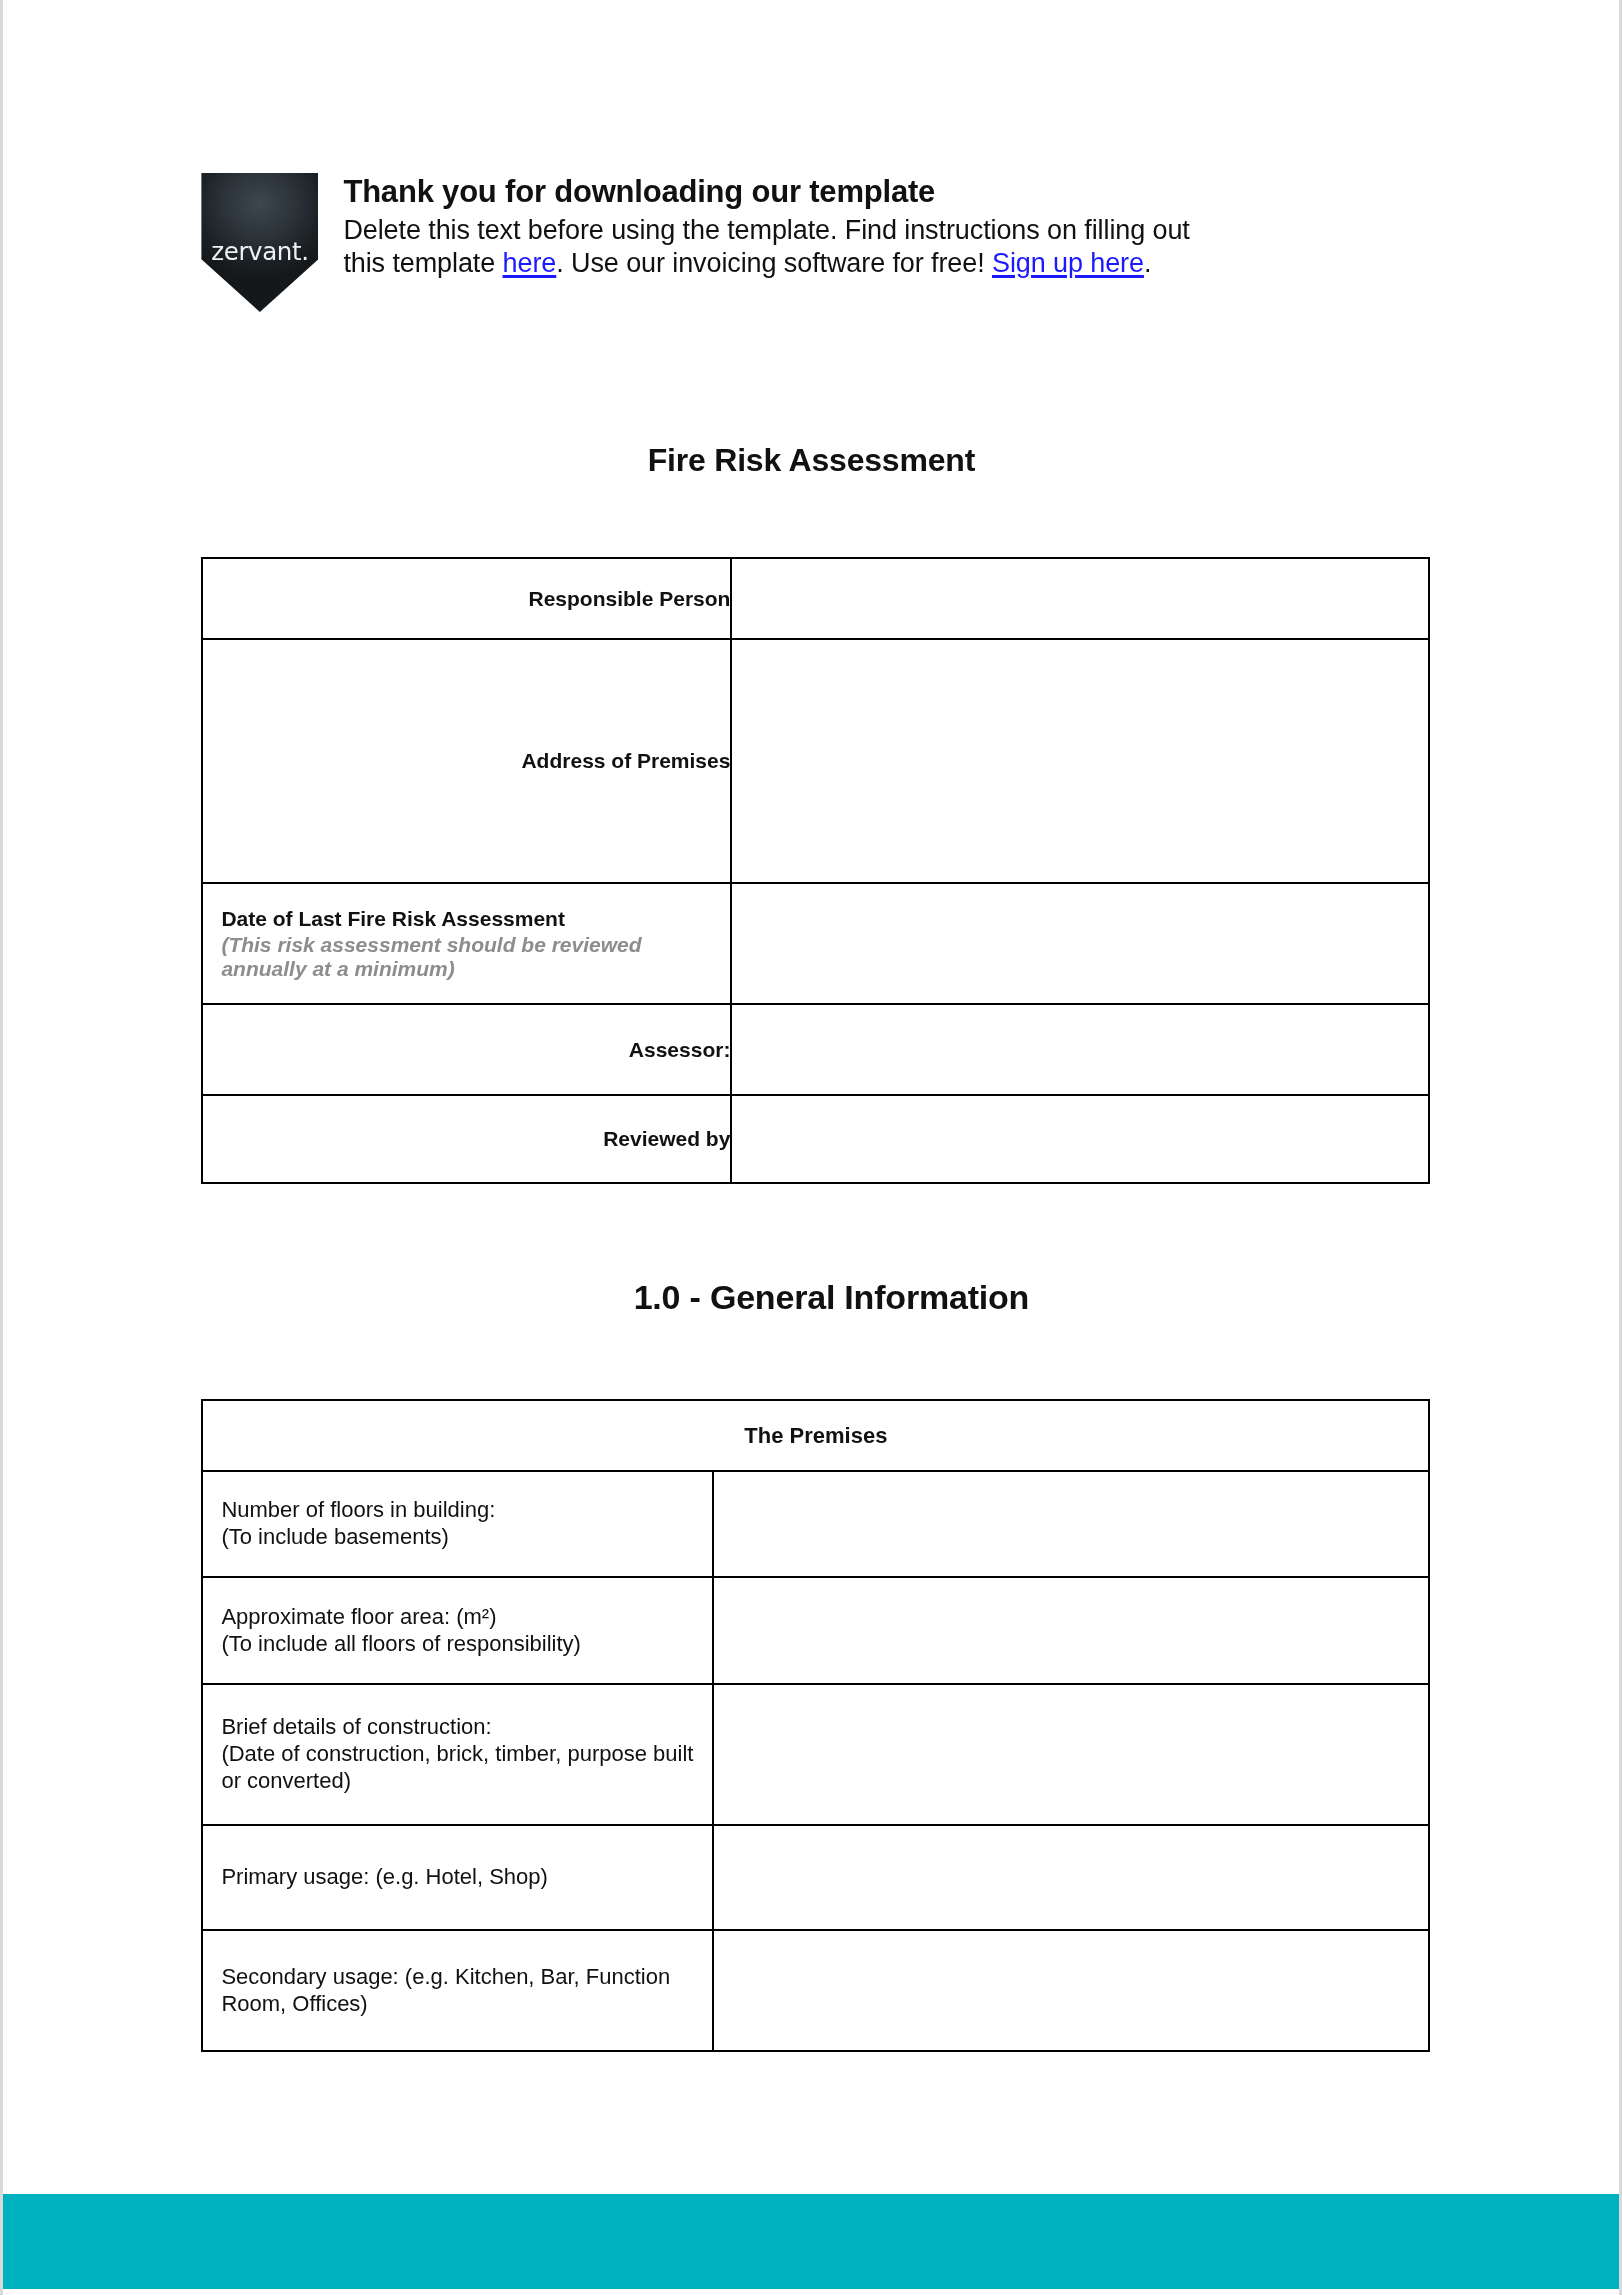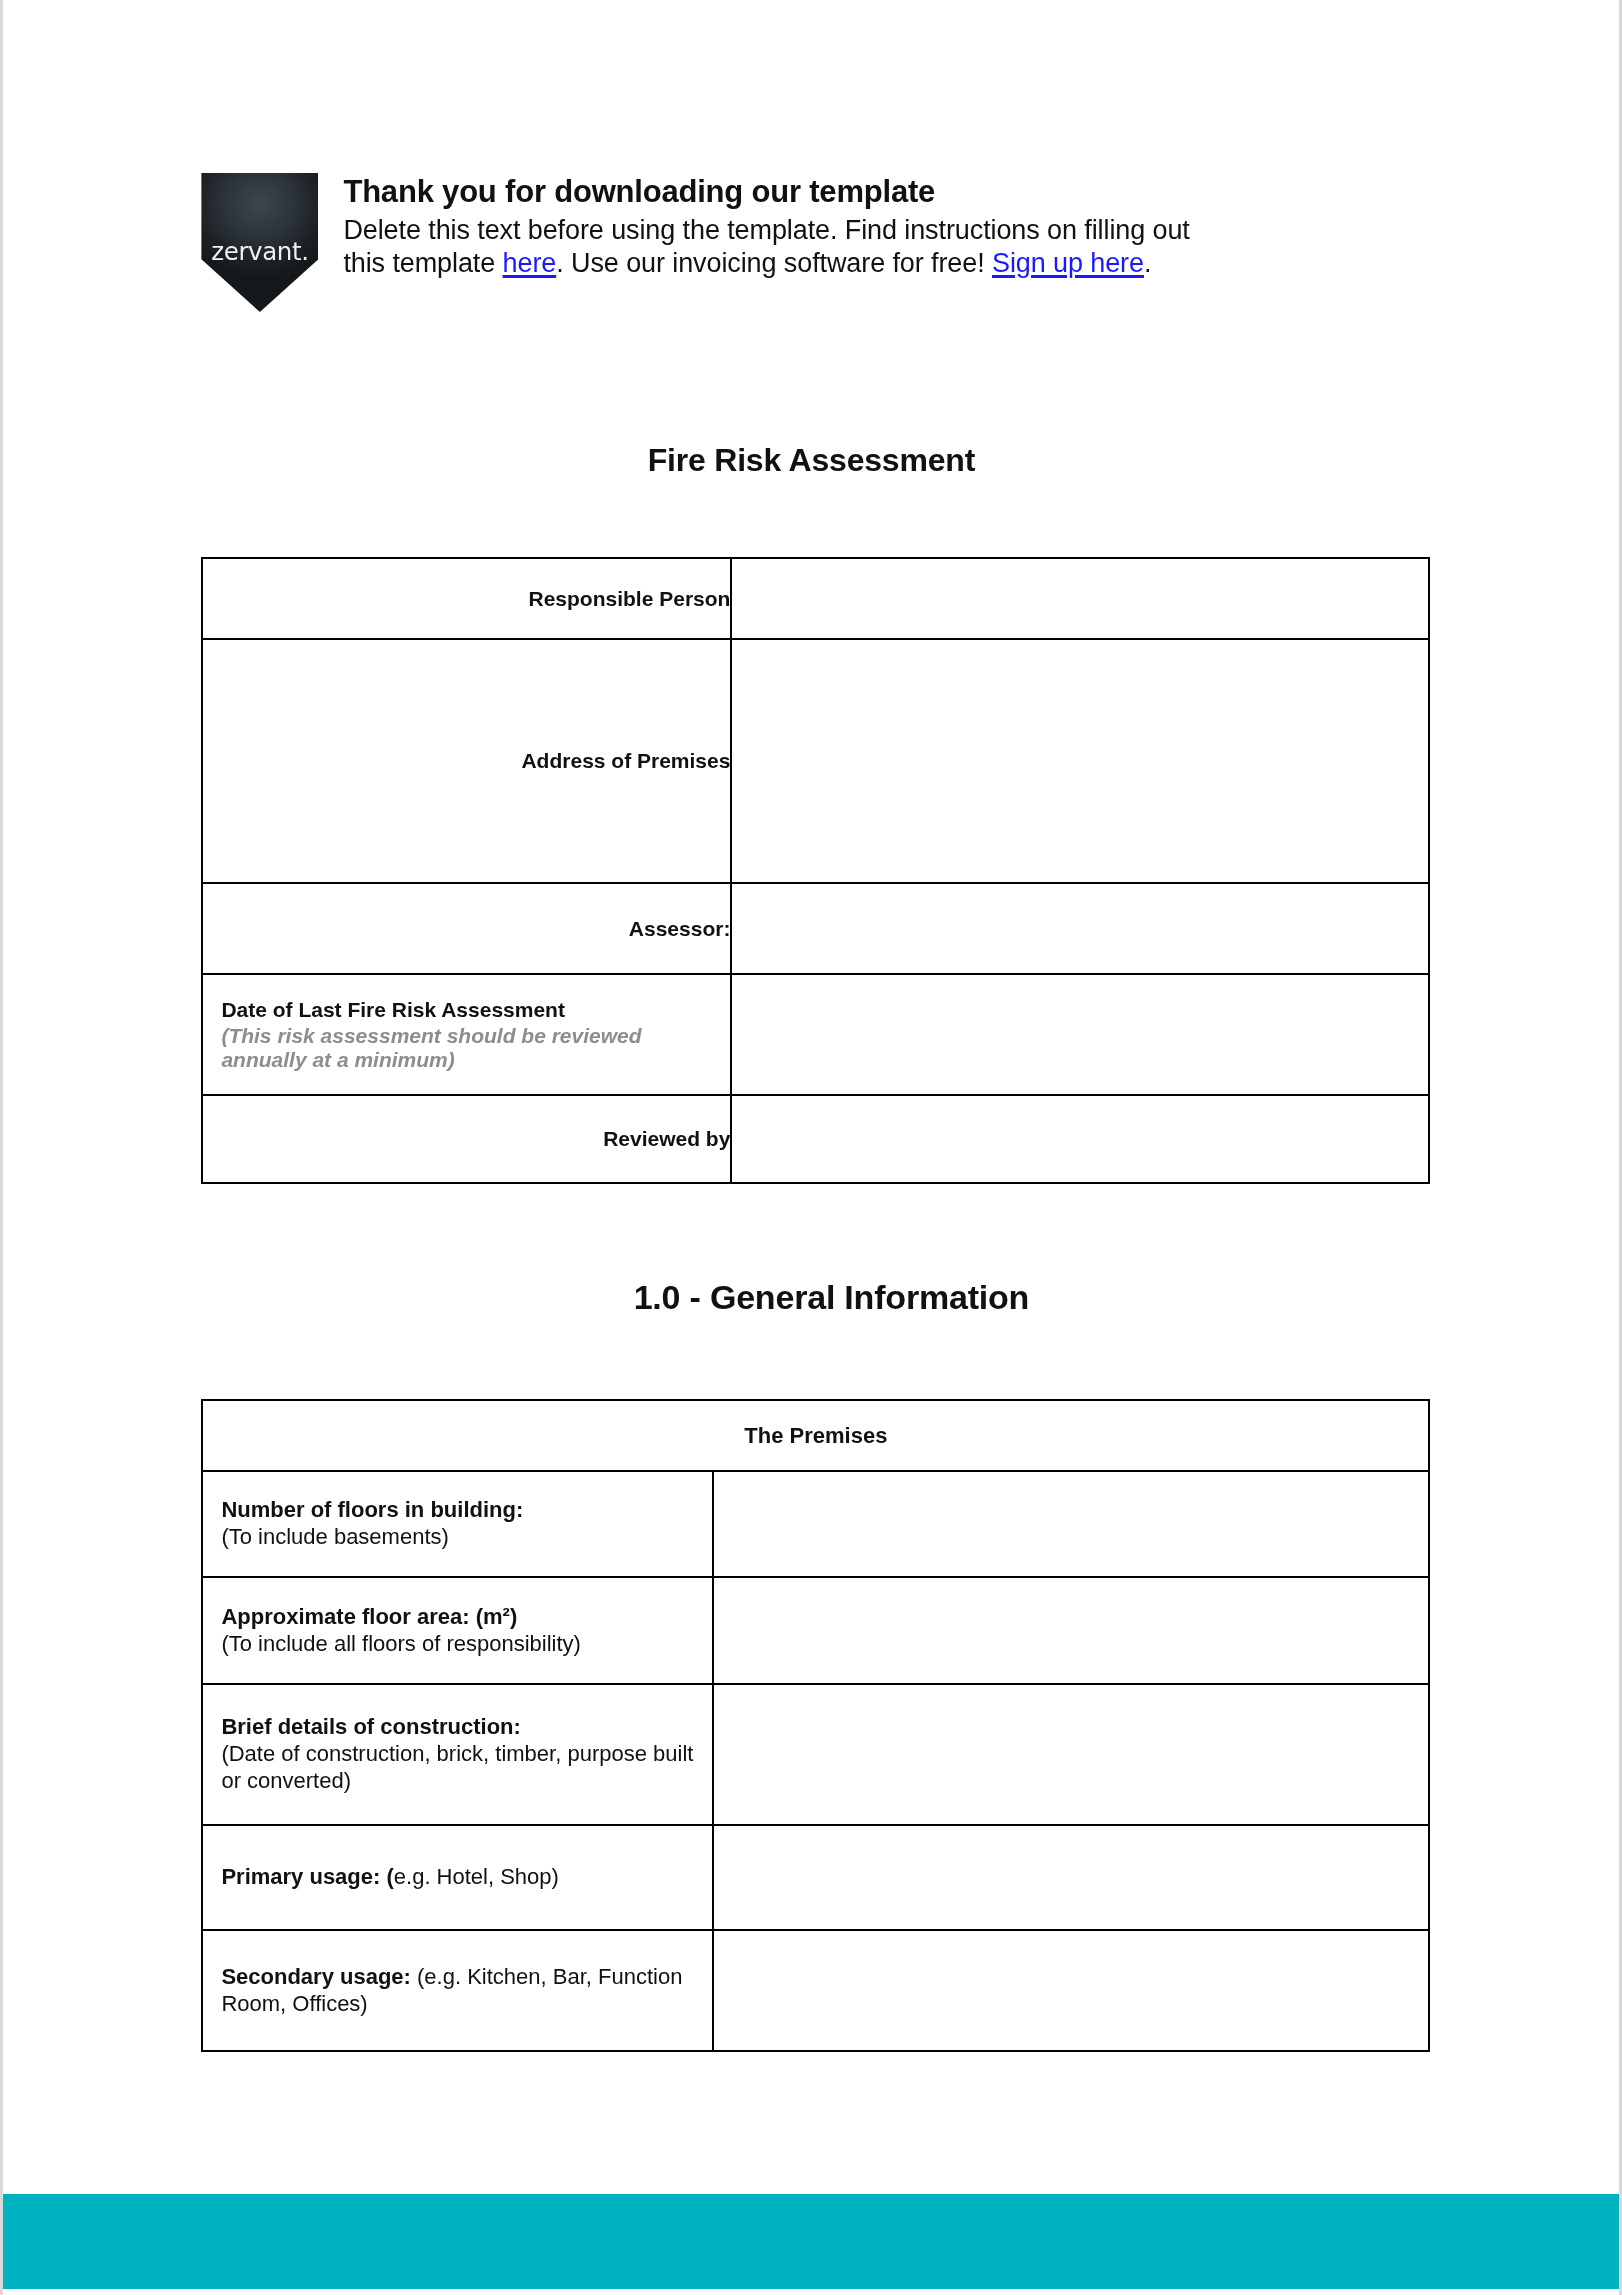--- a/index.html
+++ b/index.html
@@ -154,21 +154,21 @@
     padding: 0;
     font-size: 22px;
     font-weight: bold;
     color: #111111;
   }
   #tbl-premises .lab {
     font-size: 22px;
     line-height: 1.22;
     color: #111111;
   }
-  #tbl-premises .lab b { font-weight: bold; }
+  #tbl-premises .lab b { font-weight: normal; }
 
   
   .footer-bar {
     position: absolute;
     left: 0;
     top: 2194px;
     width: 1616px;
     height: 95px;
     background: #00b2c0;
   }
@@ -201,29 +201,29 @@
       </colgroup>
     <tbody>
       <tr style="height:81px">
         <td class="lab">Responsible Person</td>
         <td class="val"></td>
       </tr>
       <tr style="height:244px">
         <td class="lab">Address of Premises</td>
         <td class="val"></td>
       </tr>
+      <tr style="height:121px">
+        <td>
+          <span class="lab">Date of Last Fire Risk Assessment</span>
+          <span class="note">(This risk assessment should be reviewed annually at a minimum)</span>
+        </td>
+        <td class="val"></td>
+      </tr>
       <tr style="height:91px">
         <td class="lab">Assessor:</td>
-        <td class="val"></td>
-      </tr>
-      <tr style="height:121px">
-        <td>
-          <span class="lab">Date of Last Fire Risk Assessment</span>
-          <span class="note">(This risk assessment should be reviewed annually at a minimum)</span>
-        </td>
         <td class="val"></td>
       </tr>
       <tr style="height:88px">
         <td class="lab">Reviewed by</td>
         <td class="val"></td>
       </tr>
     </tbody>
   </table>
 
   <div class="doc-title" id="title-general">1.0 - General Information</div>

